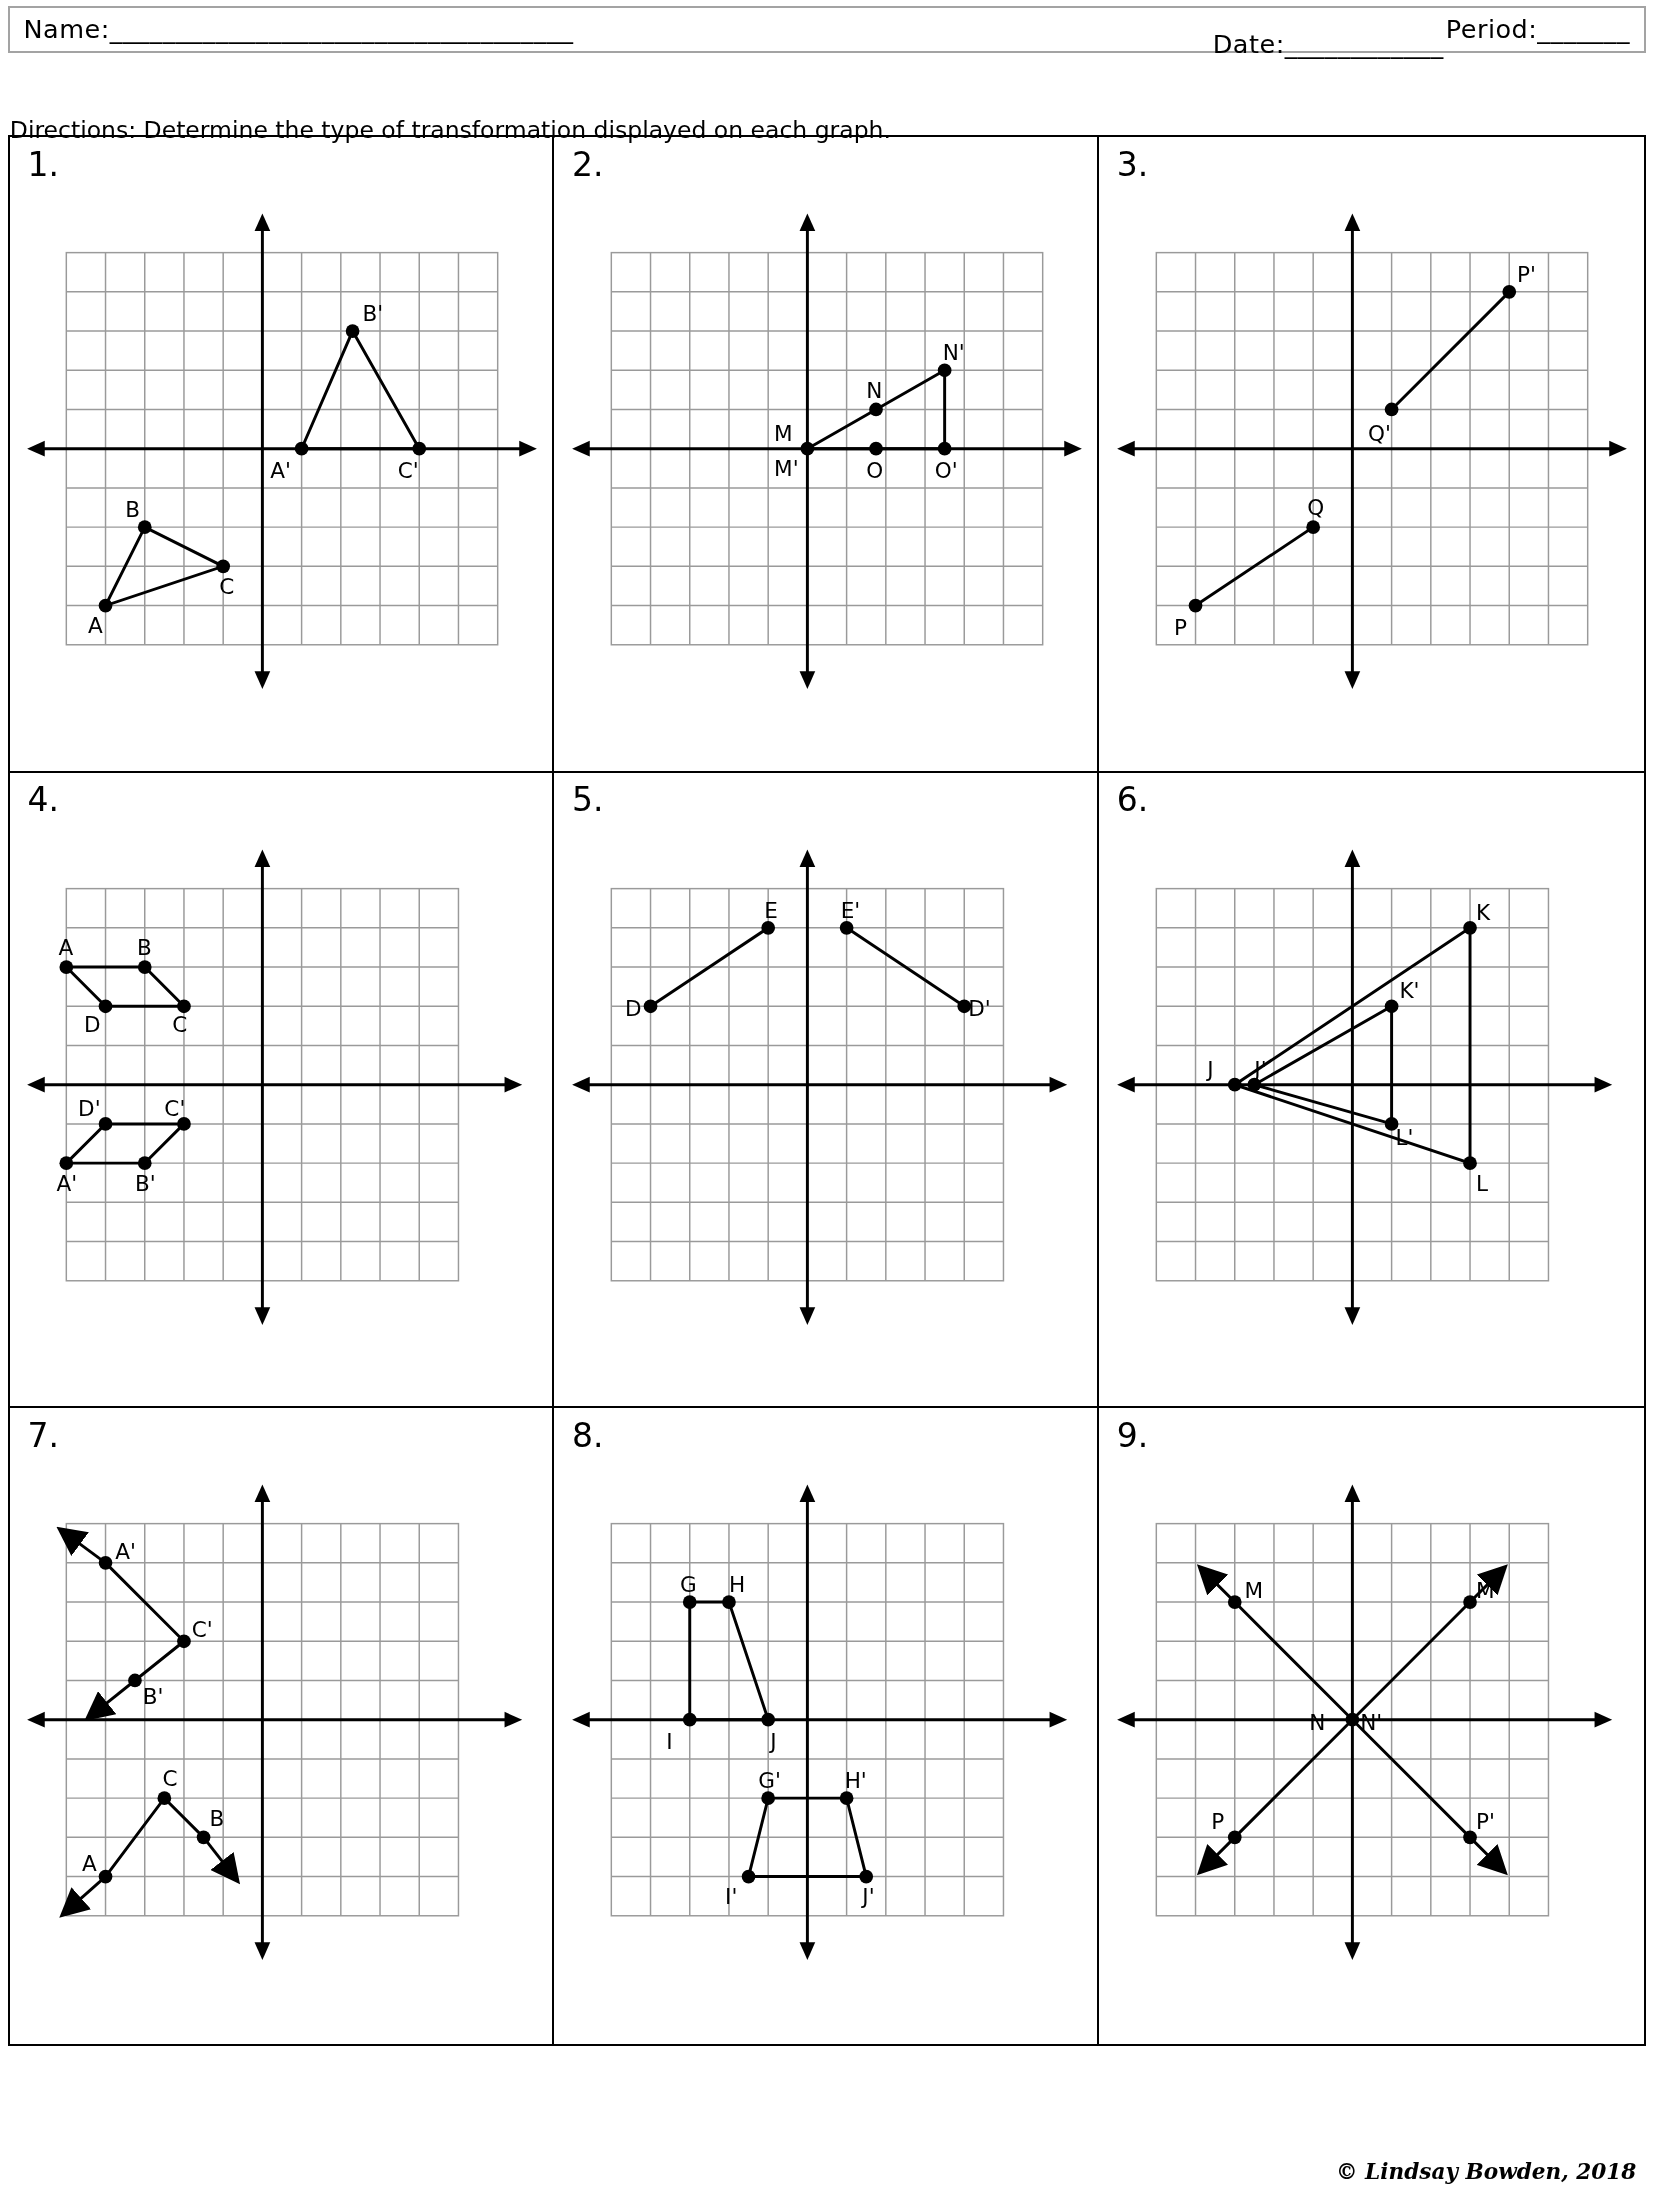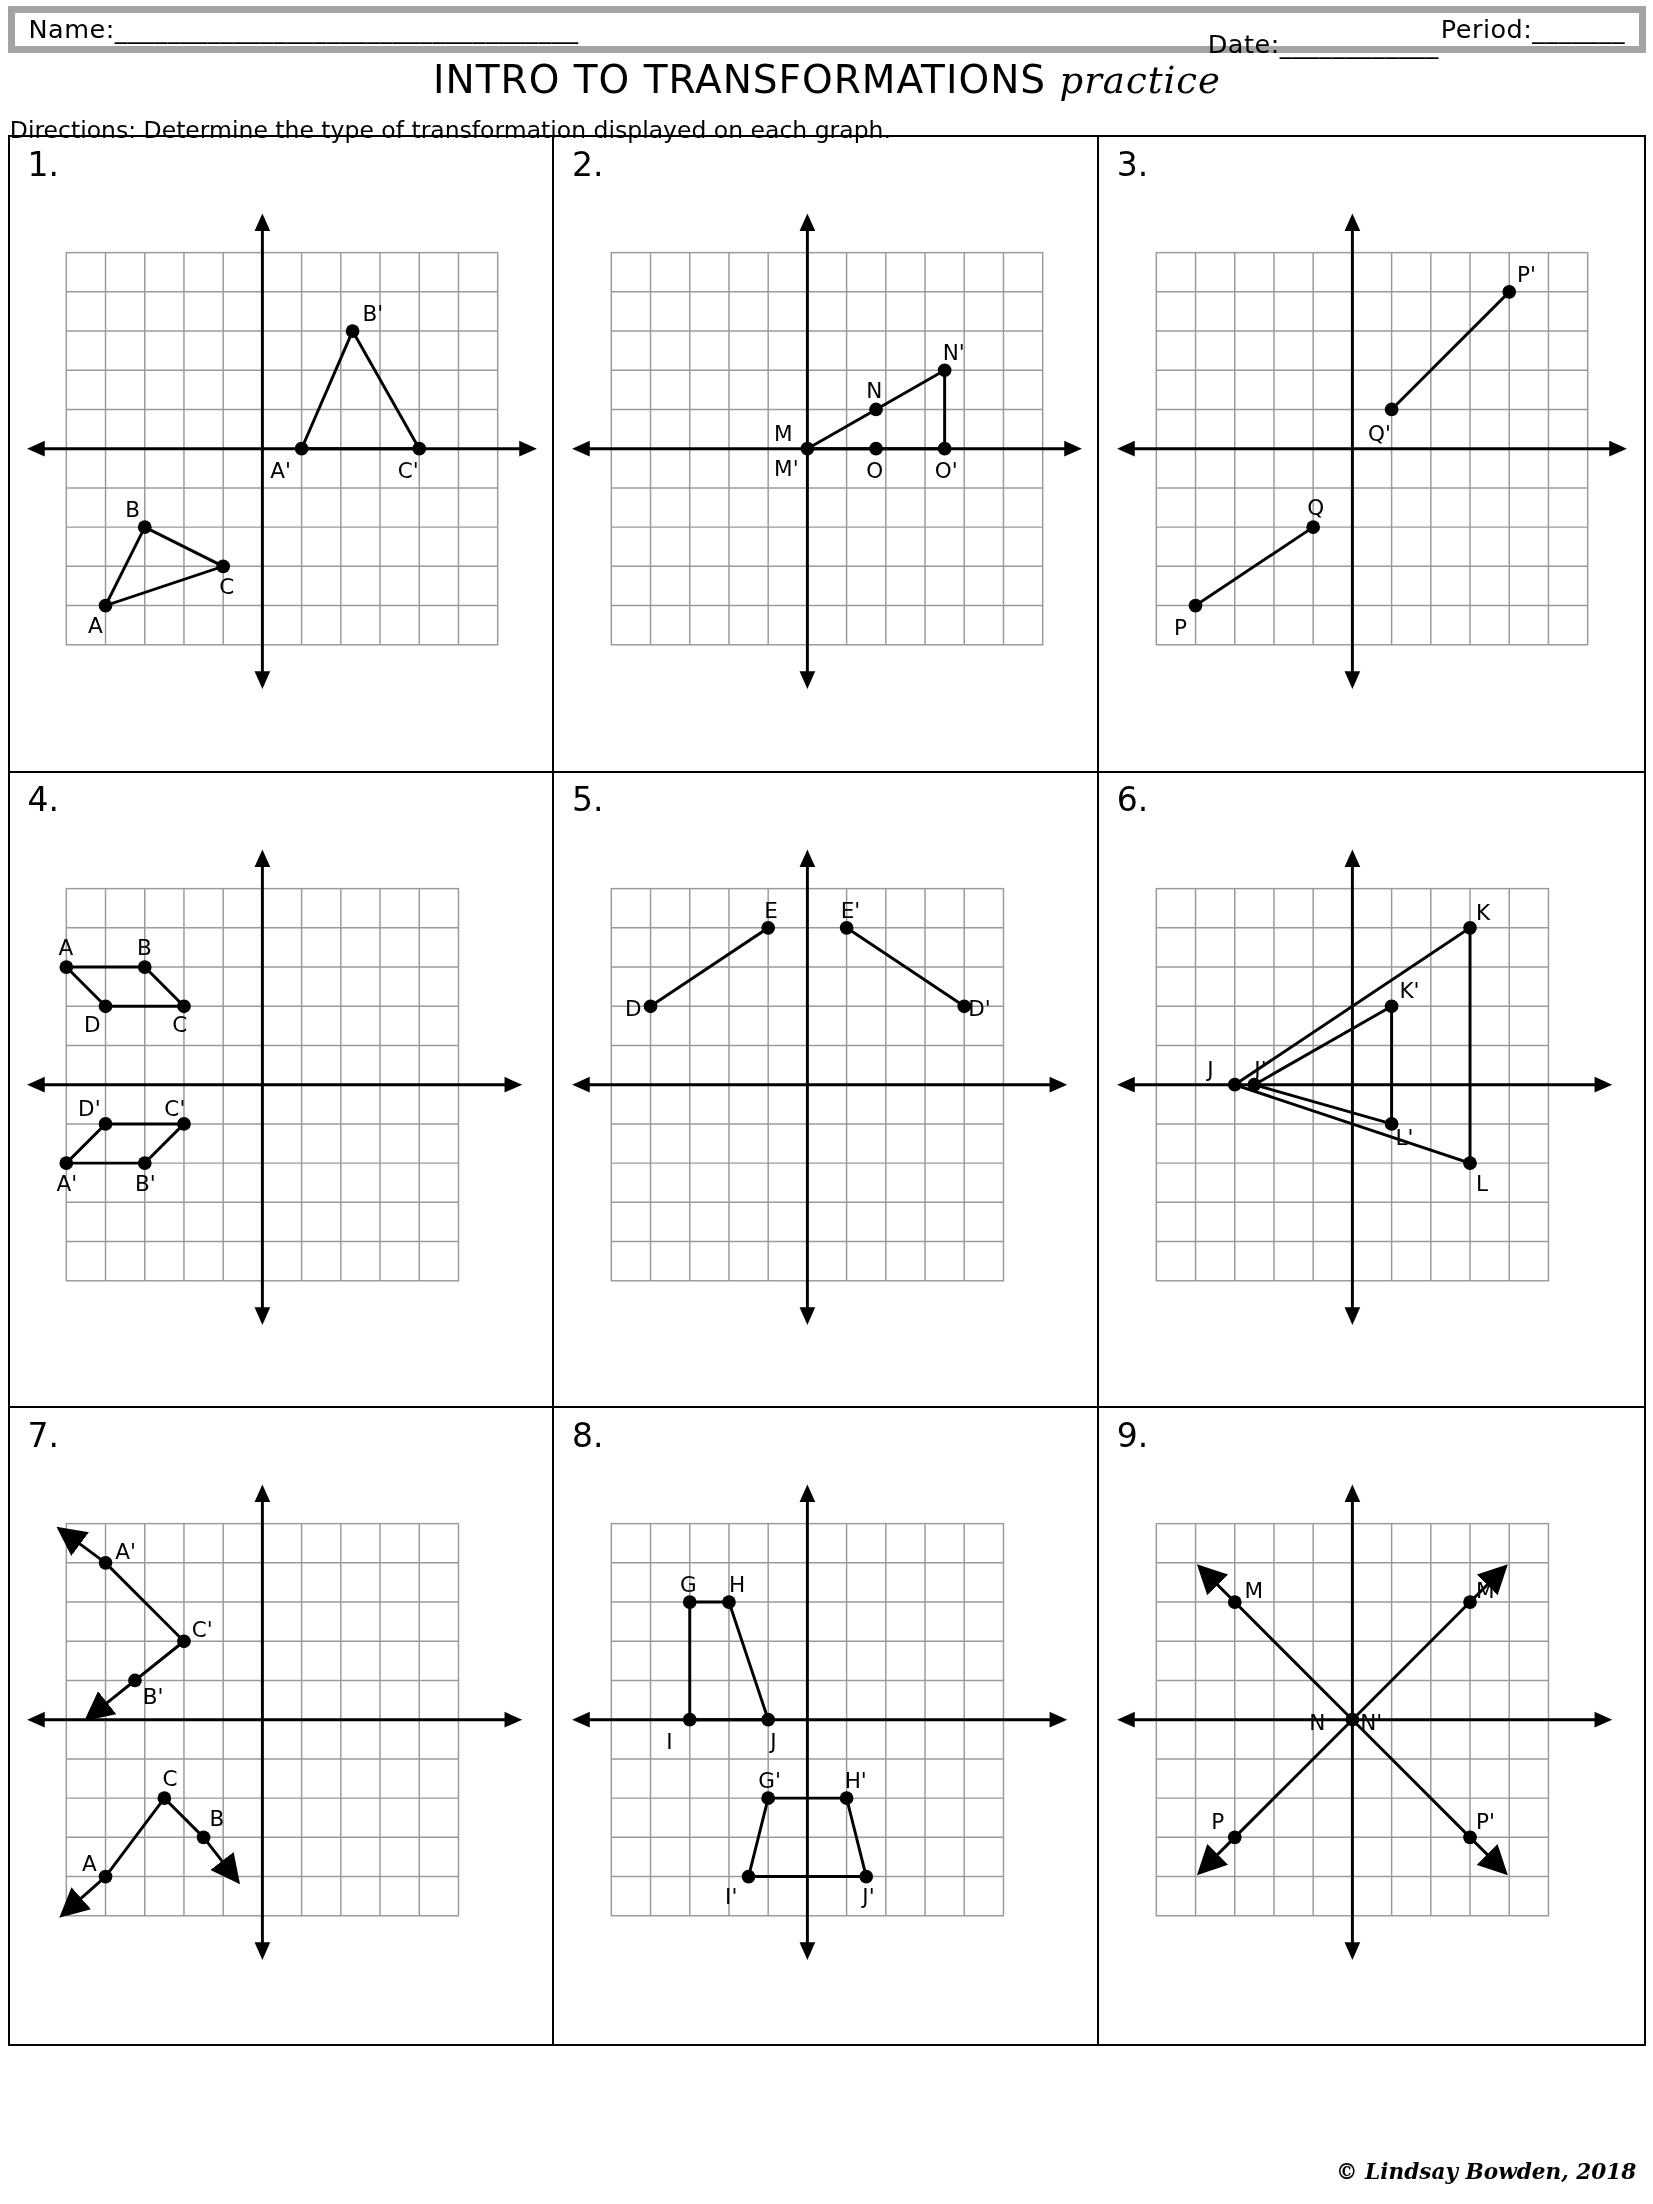--- a/index.html
+++ b/index.html
@@ -1,18 +1,18 @@
 <!DOCTYPE html>
 <html><head>
 <meta charset="utf-8">
 <style>
   html,body{margin:0;padding:0;background:#fff;}
   body{width:1654px;height:2204px;font-family:"DejaVu Sans",sans-serif;color:#000;}
   .page{position:relative;width:1654px;height:2204px;box-sizing:border-box;padding:0;}
-  .namebar{position:absolute;left:7.8px;top:5.9px;width:1638px;height:47px;border:7px solid #a3a3a3;box-sizing:border-box;
+  .namebar{position:absolute;left:7.8px;top:5.9px;width:1638px;height:47px;border:2px solid #a3a3a3;box-sizing:border-box;
            display:flex;align-items:center;font-size:25.5px;letter-spacing:0.5px;}
   .namebar .nm{margin-left:13.7px;}
   .namebar .dt{margin-left:auto;margin-top:29px;}
   .namebar .pd{margin-left:2px;margin-right:13.7px;}
   .title{position:absolute;left:0;top:57px;width:1654px;text-align:center;font-size:39px;letter-spacing:1px;}
   .title .ital{font-style:italic;font-family:"DejaVu Serif",serif;font-size:37px;}
   .directions{position:absolute;left:9.8px;top:116px;font-size:23.5px;}
   .grid-wrap{position:absolute;left:7.8px;top:135px;width:1638px;height:1911px;border:2px solid #000;box-sizing:border-box;
              display:grid;grid-template-columns:repeat(3,1fr);grid-template-rows:repeat(3,1fr);}
   .cell{position:relative;border-right:2px solid #000;border-bottom:2px solid #000;box-sizing:border-box;overflow:hidden;}
@@ -28,24 +28,20 @@
 <body>
 
 <div class="page">
 
   <div class="namebar">
     <span class="nm">Name:___________________________________</span>
     <span class="dt">Date:____________</span>
     <span class="pd">Period:_______</span>
   </div>
 
-  <div class="title">
-    <span>INTRO TO TRANSFORMATIONS</span>
-    <span class="ital">practice</span>
-  </div>
 
   <div class="directions">Directions: Determine the type of transformation displayed on each graph.</div>
 
   <div class="grid-wrap">
 
     <div class="cell">
       <div class="qnum">1.</div>
       <div class="plot">
         <svg width="510" height="549" viewBox="0 0 520 560">
           <g stroke="#9a9a9a" stroke-width="1.5" fill="none">

